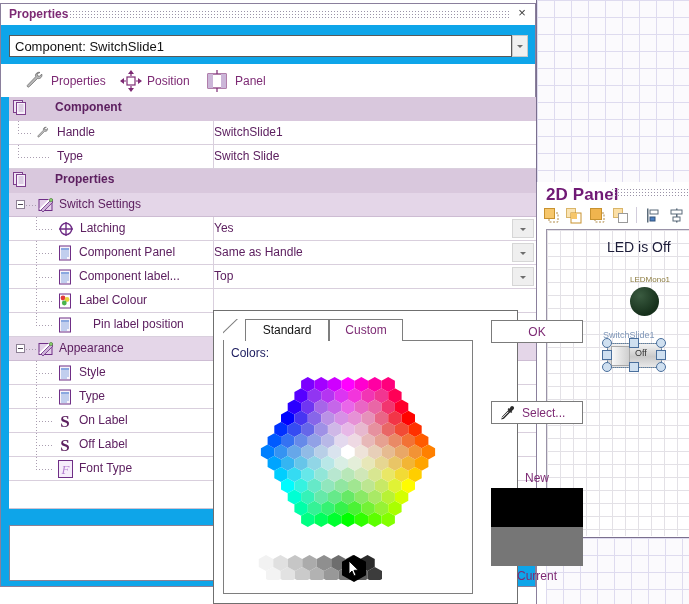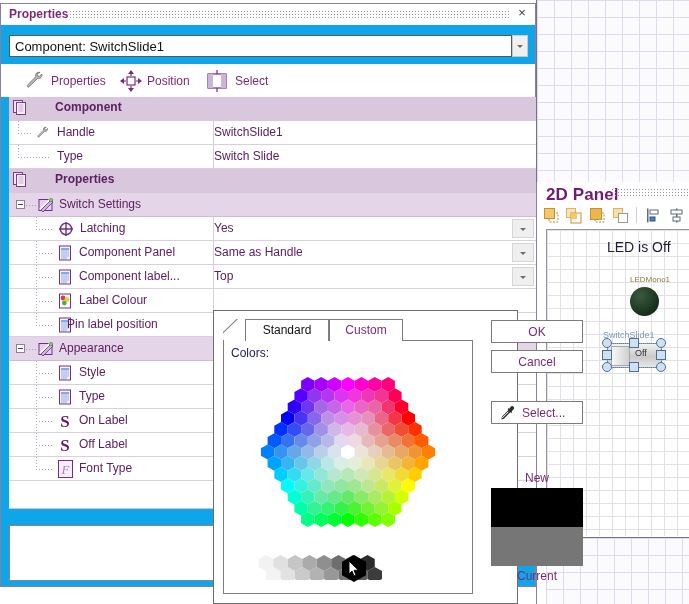--- a/index.html
+++ b/index.html
@@ -331,21 +331,21 @@
 
     <span class="ibtn" style="left:203px;width:90px">
       <span style="position:absolute;left:0;top:3px;width:26px;height:24px">
         <svg width="26" height="24" viewBox="0 0 26 24">
           <rect x="4" y="5" width="18" height="14" fill="#fff" stroke="#7d2a74" stroke-width="1.2"></rect>
           <rect x="4" y="5" width="5" height="14" fill="#cbb6d8"></rect>
           <rect x="17" y="5" width="5" height="14" fill="#cbb6d8"></rect>
           <path d="M13 1v4 M13 19v4" stroke="#7d2a74" stroke-width="1.2"></path>
         </svg>
       </span>
-      <span class="lbl" style="left:31px">Select</span>
+      <span class="lbl" style="left:31px">Panel</span>
     </span>
   </div>
 
   <div class="tree">
 
     <div class="row cat">
       <span class="ico ico-pages" style="left:4px">
         <svg width="17" height="16" viewBox="0 0 17 16">
           <rect x=".5" y=".5" width="9" height="12" fill="#f0e4f5" stroke="#7d3f8c"></rect>
           <rect x="3.5" y="2.5" width="9" height="12" fill="#f7f0fa" stroke="#7d3f8c"></rect>
@@ -474,21 +474,21 @@
     <div class="row leaf">
       <span class="guide" style="left:27px;top:0;height:13px"></span>
       <span class="tick" style="left:27px;top:12px;width:17px"></span>
       <span class="ico" style="left:48px">
         <svg width="16" height="16" viewBox="0 0 16 16">
           <rect x="2.5" y="1" width="11" height="14" fill="#f8f4fb" stroke="#6f2e86"></rect>
           <rect x="4" y="3" width="8" height="2.5" fill="#8aa8e0"></rect>
           <path d="M4 7h8 M4 9h8 M4 11h8 M4 13h6" stroke="#8aa8e0" stroke-width="1"></path>
         </svg>
       </span>
-      <span class="nm" style="left:58px">Pin label position</span>
+      <span class="nm" style="left:84px">Pin label position</span>
       <span class="vsep"></span>
       <span class="val"></span>
     </div>
 
     <div class="row sub">
       <span class="exp" style="left:7px;top:7px"></span>
       <span class="tick" style="left:17px;top:12px;width:10px"></span>
       <span class="ico" style="left:29px">
         <svg width="17" height="16" viewBox="0 0 17 16">
           <rect x="1" y="2.5" width="13" height="11" fill="#e3cfe9" stroke="#6f2e86"></rect>
@@ -752,21 +752,20 @@
   </div>
 
   <span class="cursor-hex"></span>
   <span class="cursor-arrow">
     <svg width="11" height="15" viewBox="0 0 11 15">
       <path d="M0 0l0 13 3-3 2 5 2-1-2-4.6 4.2-.4z" fill="#ffffff" stroke="#000" stroke-width=".9"></path>
     </svg>
   </span>
 
   <span class="dbtn" style="left:277px;top:9px">OK</span>
-  <span class="dbtn" style="left:277px;top:39px">Cancel</span>
 
   <span class="dbtn" style="left:277px;top:90px;text-align:center">
     <span style="position:absolute;left:6px;top:3px;width:17px;height:17px">
       <svg width="17" height="17" viewBox="0 0 17 17">
         <path d="M12.8 1.4a2 2 0 0 1 2.8 2.8l-2 2 .7.7-1.2 1.2-.8-.8-6.4 6.4-2.6.7.7-2.6L10.4 5l-.8-.8 1.2-1.2.7.7z" fill="#2b2b2b"></path>
         <path d="M4.2 13l6.2-6.2" stroke="#fff" stroke-width="1"></path>
       </svg>
     </span>
     <span style="position:absolute;left:30px;top:0;line-height:22px">Select...</span>
   </span>

